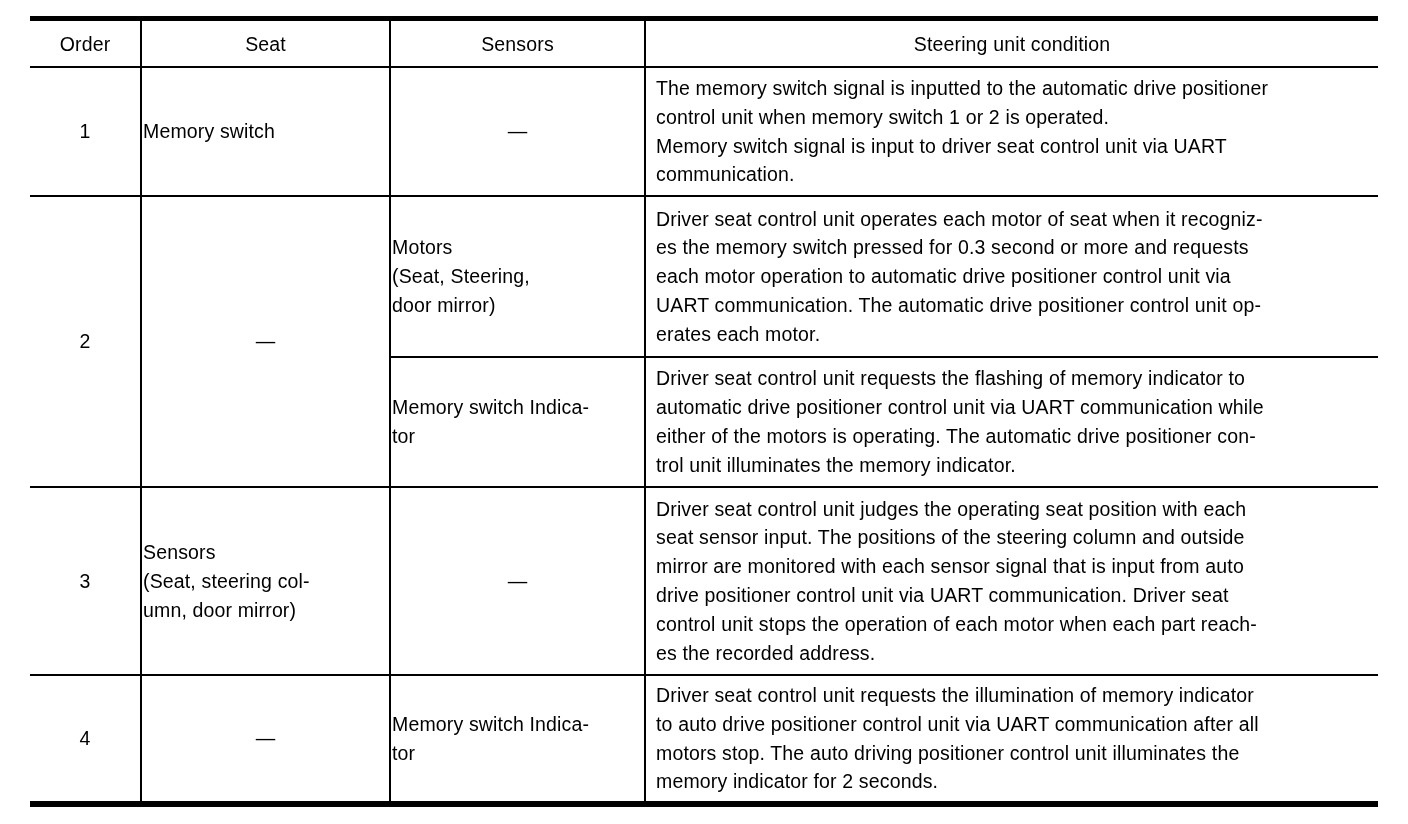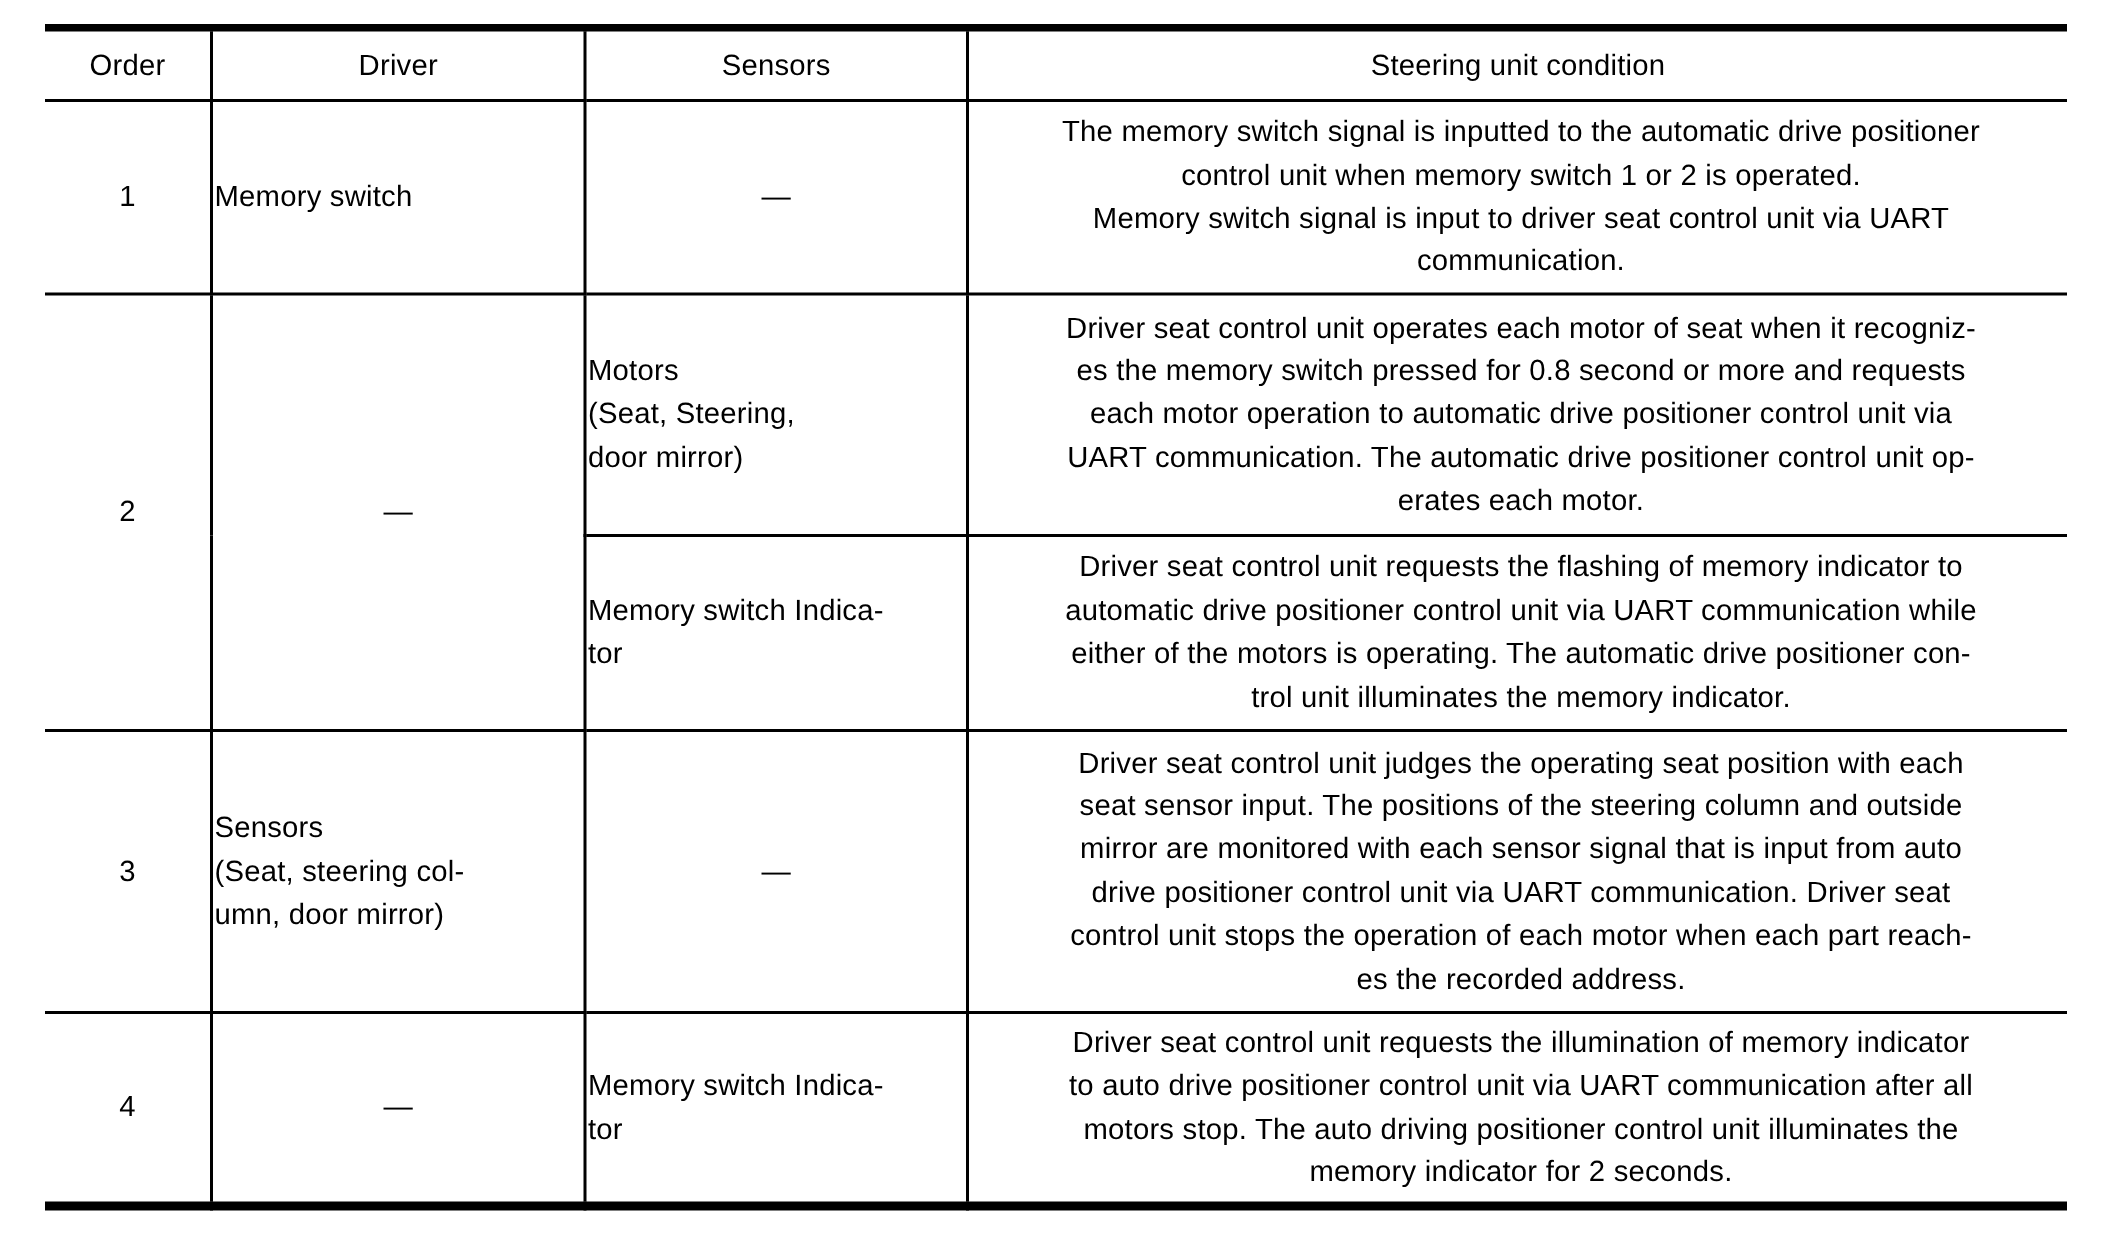--- a/index.html
+++ b/index.html
@@ -54,21 +54,21 @@
   }
   td.c-dash {
     text-align: center;
   }
   td.c-left {
     text-align: left;
     padding-right: 6px;
     line-height: 29px;
   }
   td.c-cond {
-    text-align: center;
+    text-align: left;
     padding: 5px 6px 5px 10px;
     line-height: 28.8px;
   }
   tr.r1  { height: 129px; }
   tr.r2a { height: 161px; }
   tr.r2b { height: 130px; }
   tr.r3  { height: 188px; }
   tr.r4  { height: 118px; }
 </style>
 </head>
@@ -78,21 +78,21 @@
   <table class="spec">
     <colgroup>
       <col style="width:111px">
       <col style="width:249px">
       <col style="width:255px">
       <col style="width:733px">
     </colgroup>
     <thead>
       <tr>
         <th>Order</th>
-        <th>Driver</th>
+        <th>Seat</th>
         <th>Sensors</th>
         <th>Steering unit condition</th>
       </tr>
     </thead>
     <tbody>
       <tr class="r1">
         <td class="c-order col-first">1</td>
         <td class="c-left">Memory switch</td>
         <td class="c-dash">—</td>
         <td class="c-cond col-last">The memory switch signal is inputted to the automatic drive positioner
@@ -100,21 +100,21 @@
 Memory switch signal is input to driver seat control unit via UART
 communication.</td>
       </tr>
       <tr class="r2a">
         <td class="c-order col-first" rowspan="2">2</td>
         <td class="c-dash" rowspan="2">—</td>
         <td class="c-left">Motors
 (Seat, Steering,
 door mirror)</td>
         <td class="c-cond col-last">Driver seat control unit operates each motor of seat when it recogniz-
-es the memory switch pressed for 0.8 second or more and requests
+es the memory switch pressed for 0.3 second or more and requests
 each motor operation to automatic drive positioner control unit via
 UART communication. The automatic drive positioner control unit op-
 erates each motor.</td>
       </tr>
       <tr class="r2b">
         <td class="c-left">Memory switch Indica-
 tor</td>
         <td class="c-cond col-last">Driver seat control unit requests the flashing of memory indicator to
 automatic drive positioner control unit via UART communication while
 either of the motors is operating. The automatic drive positioner con-

